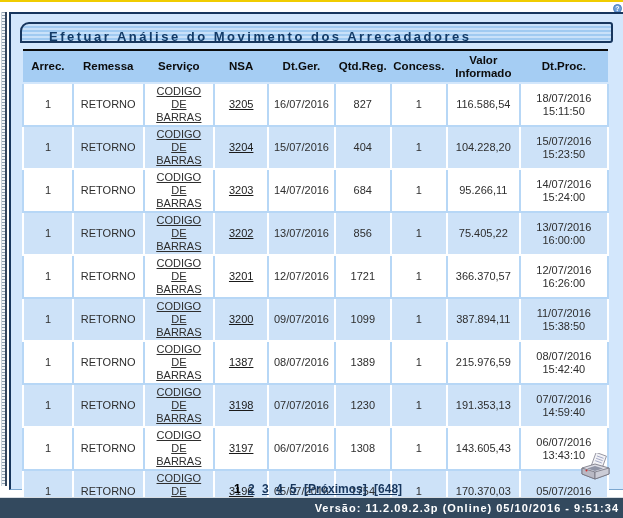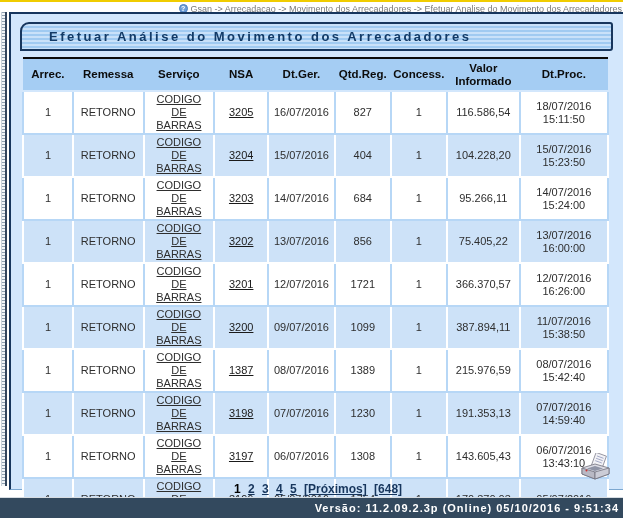--- a/index.html
+++ b/index.html
@@ -16,21 +16,21 @@
 
   
   .ladder { position:absolute; left:1px; top:12px; width:6px; height:474px;
             background:repeating-linear-gradient(180deg,#8fa0b0 0 1px,#f3f6f9 1px 3px);
             border-left:1px solid #c9d2da; border-right:2px solid #33455d; }
 
   
   .panel { position:absolute; left:9px; top:12px; width:614px; height:478px; background:#d3e7fc;
            border-top:2px solid #17365d; border-left:2px solid #17365d; border-bottom:1px solid #7ba7d0; }
 
-  .title-tab { margin:8px 10px 0 9px; height:29px; line-height:25px;
+  .title-tab { margin:8px 10px 0 9px; height:21px; line-height:25px;
                background:repeating-linear-gradient(180deg,#c9e1f9 0 2px,#a0caf1 2px 4px);
                border:2px solid #17365d; border-radius:9px 3px 3px 0;
                font-size:13px; font-weight:bold; color:#123a66; letter-spacing:2.5px; padding-left:27px; }
 
   .section-label { margin:9px 0 0 11px; font-size:11px; font-weight:bold; color:#101010; }
 
   table.mov { margin:6px 0 0 11px; border-collapse:collapse; table-layout:fixed; width:587px;
               font-size:11px; color:#2e2e2e; }
   table.mov th { background:#a5cdf3; border-top:2px solid #0c0c0c; border-bottom:2px solid #d3e7fc;
                  font-size:11.5px; font-weight:bold; color:#0c0c0c; height:33px; text-align:center;
@@ -62,21 +62,20 @@
                  font-weight:bold; letter-spacing:1px; white-space:nowrap; }
 </style>
 </head>
 <body>
 
 <div id="screen">
 
   <div class="top-strip">
     <div class="breadcrumb">
       <span class="help-ic">?</span>
-      <span>Gsan -&gt; Arrecadacao -&gt; Movimento dos Arrecadadores -&gt; Efetuar Analise do Movimento dos Arrecadadores</span>
     </div>
   </div>
 
   <div class="ladder"></div>
 
   <div class="panel">
 
     <div class="title-tab">Efetuar Análise do Movimento dos Arrecadadores</div>
 
 

